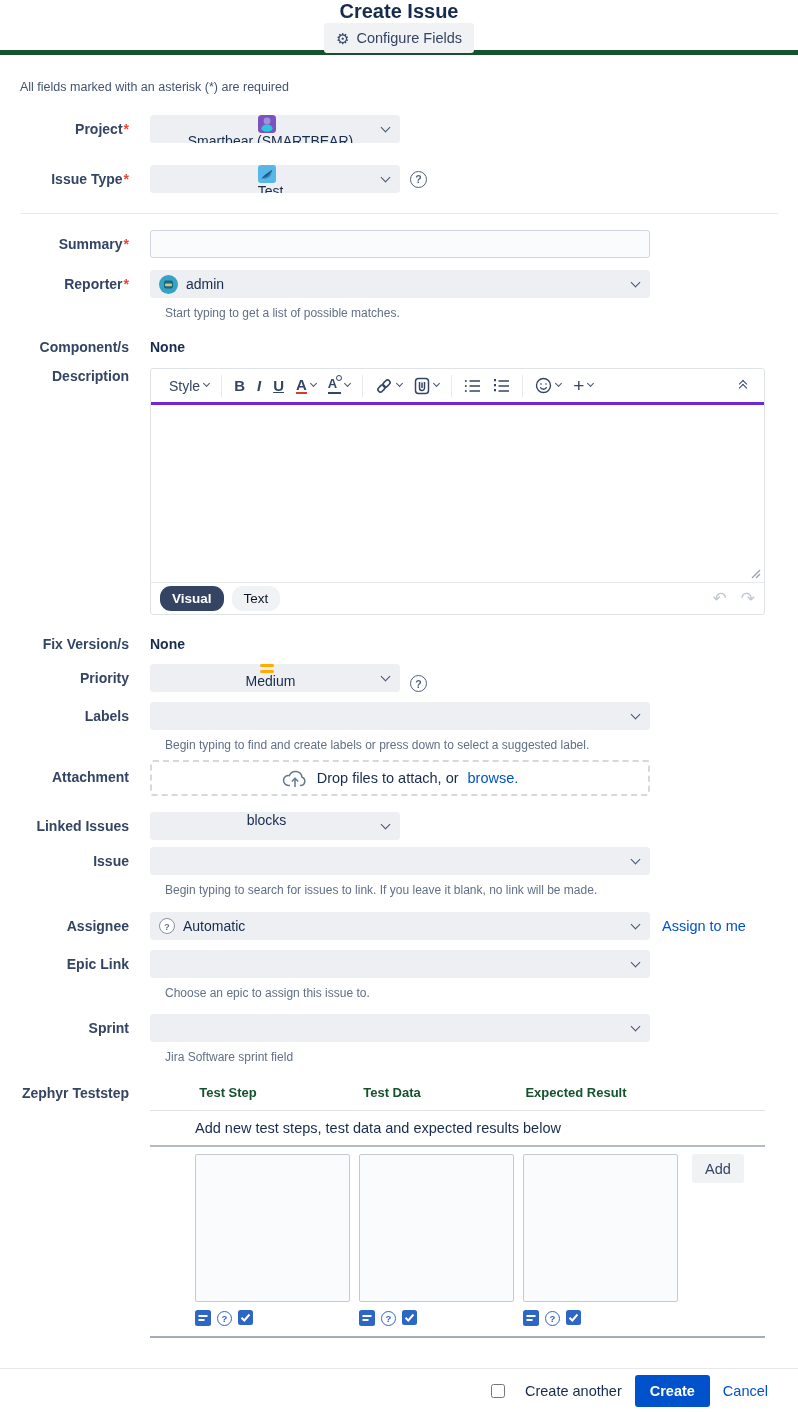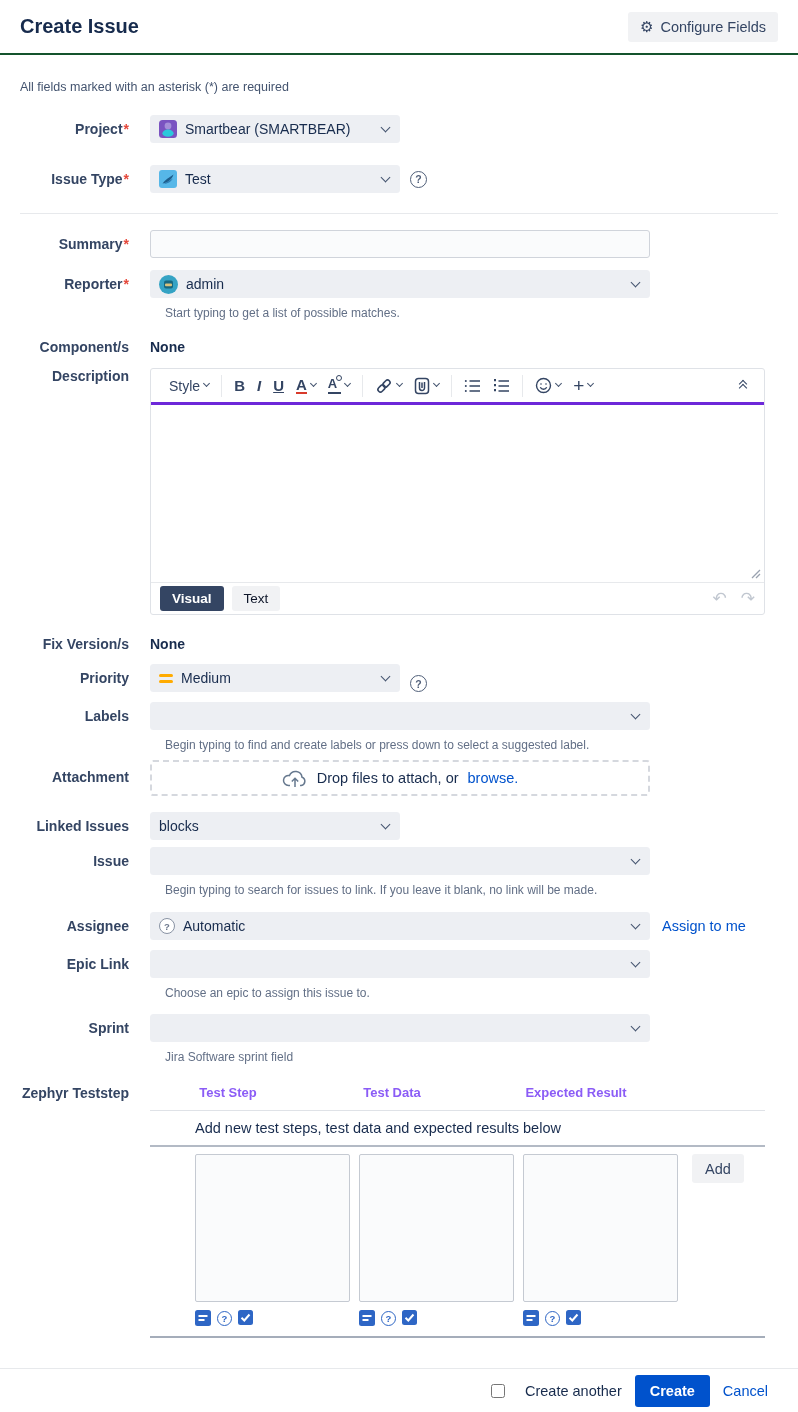--- a/index.html
+++ b/index.html
@@ -1,39 +1,39 @@
 <!DOCTYPE html>
 <html><head>
 <meta charset="utf-8">
 <style>
   * { margin:0; padding:0; box-sizing:border-box; }
   html,body { background:#fff; }
   body { width:798px; height:1412px; font-family:"Liberation Sans", sans-serif; color:#172B4D; position:relative; overflow:hidden; }
 
   
-  .header { height:55px; border-bottom:2px solid #14532d; display:flex; align-items:center; justify-content:space-between; padding:0 20px; }
+  .header { height:55px; border-bottom:5px solid #14532d; display:flex; align-items:center; justify-content:space-between; padding:0 20px;flex-direction:column; }
   .title { font-size:20px; font-weight:700; color:#172B4D; }
   .cfg-btn { background:#F1F2F4; border:none; border-radius:3px; padding:7px 12px; font-size:14.5px; color:#344563; display:flex; align-items:center; gap:7px; cursor:pointer; font-family:inherit; }
   .gear { font-size:15px; line-height:1; color:#344563; }
 
   .note { margin:25px 20px 0; font-size:12.5px; color:#44546F; }
 
   
   .row { display:flex; align-items:center; padding:0 20px; }
   .row.top { align-items:flex-start; }
   .flabel { width:130px; flex-shrink:0; text-align:right; padding-right:21px; font-size:14px; font-weight:600; color:#344563; line-height:28px; }
   .row.top .flabel { line-height:17px; }
   .req { color:#E5483B; margin-left:1px; }
   .val-none { font-size:14px; font-weight:700; color:#172B4D; line-height:17px; }
 
   .hint { margin:8px 20px 0 165px; font-size:12px; color:#626F86; }
 
   
   .select { background:#EDEFF3; border-radius:3.5px; height:28px; display:flex; align-items:center; padding:0 26px 0 9px; position:relative; cursor:pointer; font-size:14px; color:#172B4D; }
-  .select.sm { width:250px; }
+  .select.sm { width:250px;flex-direction:column; }
   .select.lg { width:500px; }
   .sel-text { margin-left:8px; white-space:nowrap; overflow:hidden; }
   .sel-text.noicon { margin-left:0; }
   .chev { width:7px; height:7px; border-right:1.8px solid #44546F; border-bottom:1.8px solid #44546F; transform:rotate(45deg); display:inline-block; }
   .select .chev { position:absolute; right:11px; top:9px; }
   .chev.mini { width:5px; height:5px; border-width:1.6px; margin-left:4px; position:relative; top:-2px; }
 
   .text-input { width:500px; height:28px; border:1px solid #D0D4DB; background:#FAFBFC; border-radius:3px; font-family:inherit; font-size:14px; padding:0 8px; color:#172B4D; }
 
   .help { width:17px; height:17px; border:1.6px solid #505F79; border-radius:50%; color:#505F79; font-size:10.5px; font-weight:700; display:inline-flex; align-items:center; justify-content:center; margin-left:10px; flex-shrink:0; cursor:pointer; }
@@ -58,34 +58,34 @@
   .tb-under { text-decoration:underline; font-size:15px; font-weight:600; }
   .tb-color { font-size:15px; font-weight:700; border-bottom:2.5px solid #D83A2B; line-height:1.05; }
   .tb-fmt { font-size:13px; font-weight:700; border-bottom:2px solid #344563; line-height:1.1; position:relative; padding-right:4px; }
   .tb-fmt::after { content:""; position:absolute; right:-1px; top:-2px; width:4px; height:4px; border:1.2px solid #344563; border-radius:50%; }
   .collapse { margin-left:auto; margin-right:12px; display:flex; flex-direction:column; gap:1px; cursor:pointer; }
   .chev-up { width:6px; height:6px; border-left:1.8px solid #344563; border-top:1.8px solid #344563; transform:rotate(45deg); display:block; }
   .collapse .chev-up + .chev-up { margin-top:-3px; }
   .ed-content { height:178px; position:relative; border-bottom:1px solid #E7E9EC; background:#fff; }
   .resize { position:absolute; right:3px; bottom:3px; cursor:nwse-resize; }
   .ed-footer { height:31px; display:flex; align-items:center; gap:8px; padding:0 9px; }
-  .tab { border:none; border-radius:3px; padding:5px 12px; font-size:13.5px; font-family:inherit; cursor:pointer; }
+  .tab { border:none; border-radius:11px; padding:5px 12px; font-size:13.5px; font-family:inherit; cursor:pointer; }
   .tab.active { background:#344563; color:#fff; font-weight:700; }
   .tab.idle { background:#F1F2F4; color:#0f172a; }
   .histbtns { margin-left:auto; display:flex; gap:14px; color:#C1C7D0; font-size:17px; }
   .histbtns span { cursor:default; }
 
   
   .dropzone { width:500px; height:36px; border:2px dashed #D5D8DE; border-radius:3px; display:flex; align-items:center; justify-content:center; gap:9px; font-size:14.5px; color:#172B4D; cursor:pointer; }
   .link { color:#0052CC; text-decoration:none; cursor:pointer; }
   .assign-link { margin-left:12px; font-size:14.5px; }
 
   
   .ztable { width:615px; }
-  .zhead { position:relative; height:16px; font-size:13px; font-weight:700; color:#8b5cf6; }
+  .zhead { position:relative; height:16px; font-size:13px; font-weight:700; color:#14532d; }
   .zhead span { position:absolute; transform:translateX(-50%); white-space:nowrap; }
   .zline1 { border:none; border-top:1px solid #DFE2E7; margin-top:9px; }
   .zbanner { padding:9px 0 9px 45px; font-size:14.5px; color:#172B4D; }
   .zline2 { border:none; border-top:2px solid #B3BAC5; }
   .zbody { display:flex; padding-left:45px; margin-top:7px; }
   .zta { width:155px; height:148px; border:1px solid #C5CAD2; background:#FAFBFC; border-radius:2px; resize:none; margin-right:9px; font-family:inherit; }
   .zadd { margin-left:5px; align-self:flex-start; background:#F1F2F4; border:none; border-radius:3px; height:29px; padding:0 13px; font-size:14.5px; color:#344563; font-family:inherit; cursor:pointer; }
   .zicons { display:flex; padding-left:45px; margin-top:8px; }
   .zgrp { width:164px; display:flex; gap:6px; align-items:center; }
   .zi { width:16px; height:16px; display:inline-flex; cursor:pointer; }

